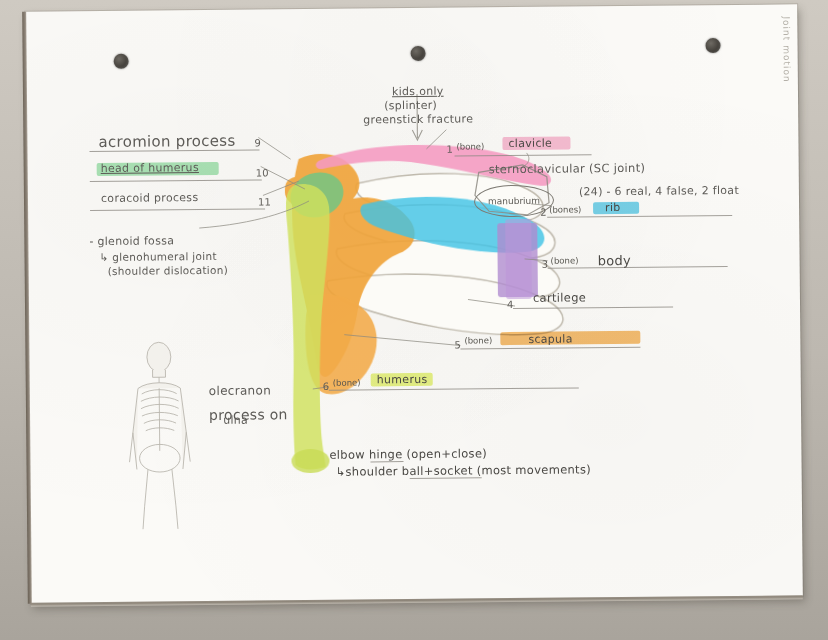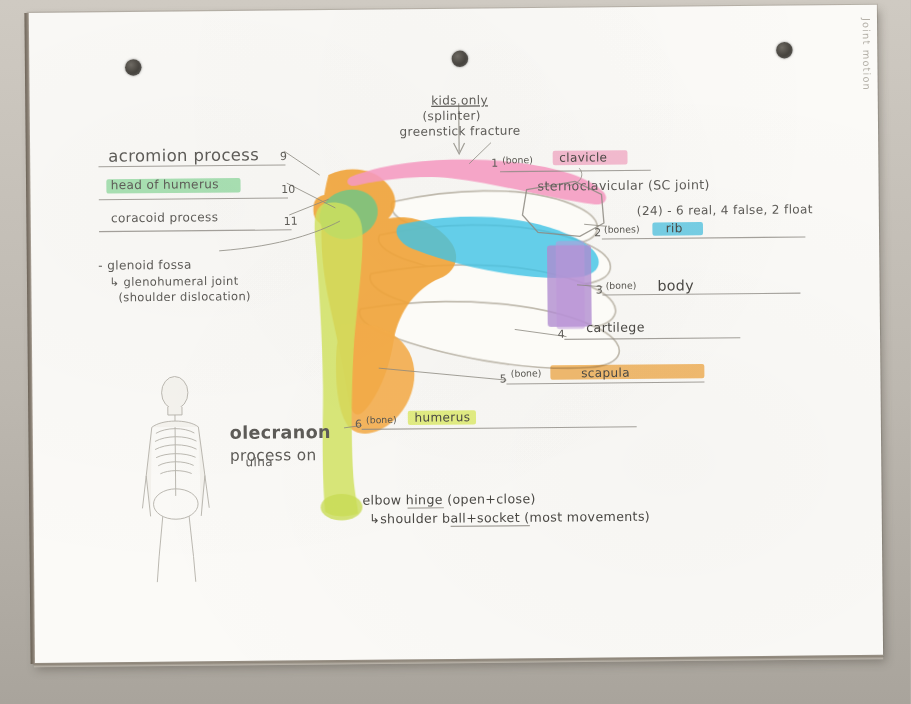--- a/index.html
+++ b/index.html
@@ -223,43 +223,46 @@
     <div class="hw" style="left:366px;top:78px;font-size:11px;text-decoration:underline;">kids only</div>
     <div class="hw" style="left:358px;top:92px;font-size:11px;">(splinter)</div>
     <div class="hw" style="left:337px;top:106px;font-size:11px;">greenstick fracture</div>
 
     <div class="lbl-line" style="left:63px;top:140px;width:170px;"></div>
     <div class="hw" style="left:72px;top:123px;font-size:15px;">acromion process</div>
     <div class="num" style="left:228px;top:128px;">9</div>
 
     <div class="hl" style="left:70px;top:152px;width:122px;height:13px;background:#8ddca0;"></div>
     <div class="lbl-line" style="left:63px;top:170px;width:172px;"></div>
-    <div class="hw" style="left:74px;top:152px;font-size:11px;">head of humerus</div>
+    <div class="hw" style="left:74px;top:152px;font-size:11px;text-decoration:underline;">head of humerus</div>
     <div class="num" style="left:229px;top:158px;">10</div>
 
     <div class="lbl-line" style="left:63px;top:199px;width:175px;"></div>
     <div class="hw" style="left:74px;top:182px;font-size:11px;">coracoid process</div>
     <div class="num" style="left:231px;top:187px;">11</div>
 
     <div class="hw" style="left:62px;top:225px;font-size:11px;">- glenoid fossa</div>
     <div class="hw" style="left:72px;top:240px;font-size:10.5px;">↳ glenohumeral joint</div>
     <div class="hw" style="left:80px;top:254px;font-size:10.5px;">(shoulder dislocation)</div>
 
-    <div class="hw" style="left:180px;top:375px;font-size:16px;font-weight:bold;">olecranon</div>
+    <div class="hw" style="left:180px;top:375px;font-size:12px;">olecranon</div>
     <div class="hw" style="left:180px;top:397px;font-size:14px;">process on</div>
     <div class="hw" style="left:194px;top:405px;font-size:11px;">ulna</div>
 
     <div class="lbl-line" style="left:428px;top:148px;width:137px;"></div>
     <div class="num" style="left:420px;top:136px;">1</div>
     <div class="bonetag" style="left:430px;top:134px;">(bone)</div>
     <div class="hl" style="left:476px;top:130px;width:68px;height:13px;background:#f7a8c8;"></div>
     <div class="hw dark" style="left:482px;top:131px;font-size:11px;text-align:right;">clavicle</div>
 
     <div class="hw" style="left:462px;top:156px;font-size:11.5px;">sternoclavicular (SC joint)</div>
 
+    <div class="circle-note" style="left:447px;top:178px;width:78px;height:30px;">
+      <span>manubrium</span>
+    </div>
 
     <div class="hw" style="left:552px;top:180px;font-size:11px;">(24) - 6 real, 4 false, 2 float</div>
 
     <div class="lbl-line" style="left:520px;top:210px;width:185px;"></div>
     <div class="num" style="left:513px;top:200px;">2</div>
     <div class="bonetag" style="left:522px;top:198px;">(bones)</div>
     <div class="hl" style="left:566px;top:196px;width:46px;height:12px;background:#45c4e8;"></div>
     <div class="hw dark" style="left:578px;top:196px;font-size:11px;">rib</div>
 
     <div class="lbl-line" style="left:520px;top:261px;width:180px;"></div>

